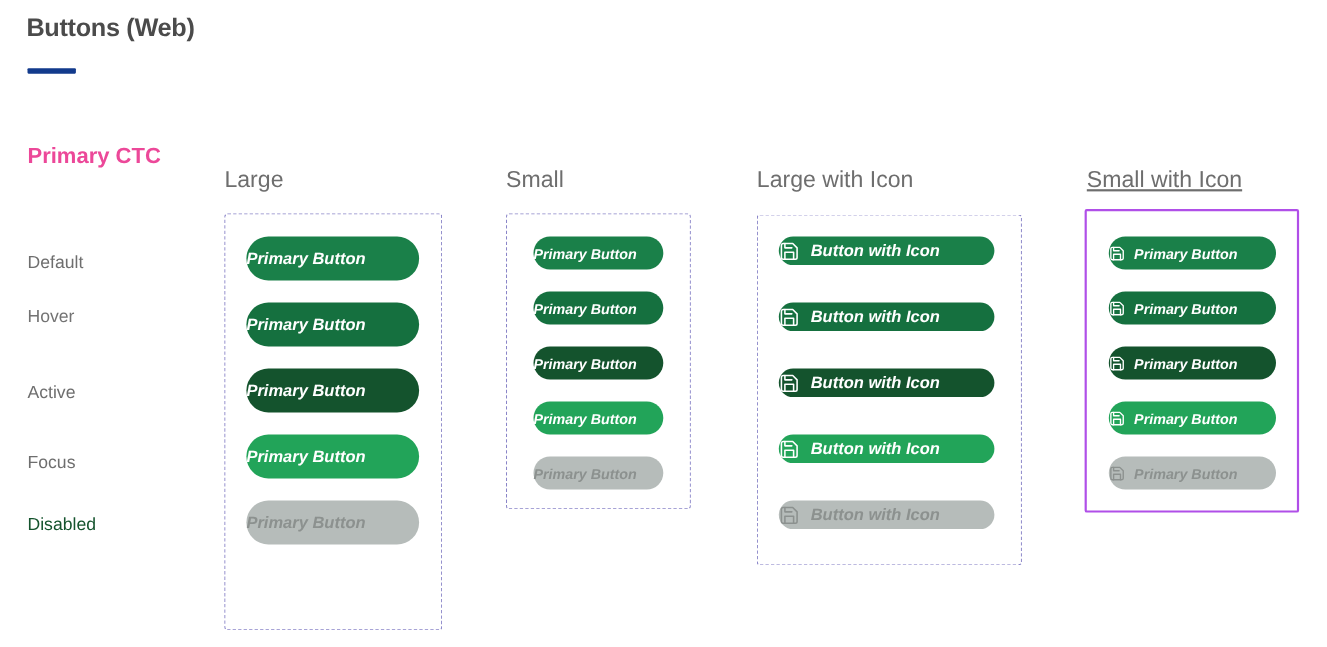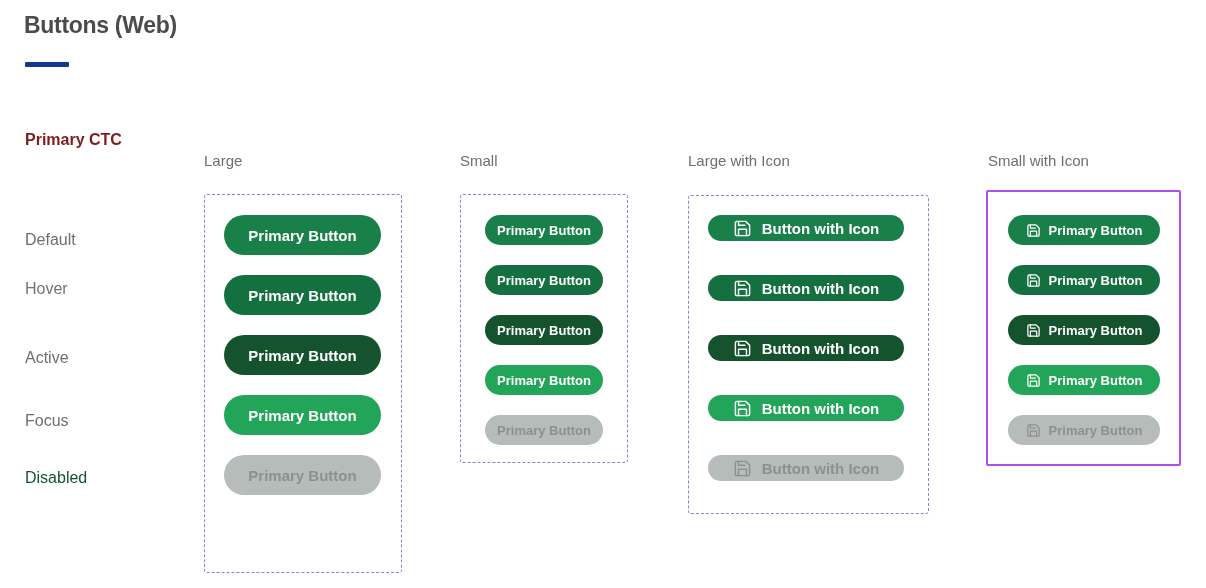--- a/index.html
+++ b/index.html
@@ -35,40 +35,40 @@
     height: 5px;
     background: #123a8c;
     border-radius: 1px;
   }
 
   
   .section-label {
     position: absolute;
     left: 25px;
     top: 131px;
-    font-size: 16px;
-    font-weight: bold;
-    color: #7f1d1d;
+    font-size: 20px;
+    font-weight: bold;
+    color: #ec4899;
     white-space: nowrap;
   }
 
   
   .row-label {
     position: absolute;
     left: 25px;
     font-size: 16px;
     color: #6e6e6e;
     white-space: nowrap;
   }
 
   
   .col-header {
     position: absolute;
     top: 152px;
-    font-size: 15px;
+    font-size: 21px;
     color: #6e6e6e;
     white-space: nowrap;
   }
 
   
   .frame {
     position: absolute;
     box-sizing: border-box;
     border: 1.5px dashed #8a85c8;
     border-radius: 3px;
@@ -78,28 +78,28 @@
     border: 2px solid #b04fe8;
     border-radius: 2px;
   }
 
   
   .btn {
     position: absolute;
     box-sizing: border-box;
     display: flex;
     align-items: center;
-    justify-content: center;
     border: none;
     border-radius: 999px;
     color: #ffffff;
     font-family: "Liberation Sans", sans-serif;
     white-space: nowrap;
     padding: 0;
     cursor: pointer;
+    font-style: italic;
   }
   .btn.large {
     width: 157px;
     height: 40px;
     font-size: 15px;
     font-weight: bold;
   }
   .btn.small {
     width: 118px;
     height: 30px;
@@ -141,21 +141,21 @@
 
 <div class="row-label" style="top: 231px; color: rgb(110, 110, 110);">Default</div>
 <div class="row-label" style="top: 280px; color: #737373;">Hover</div>
 <div class="row-label" style="top: 349px; color: rgb(110, 110, 110);">Active</div>
 <div class="row-label" style="top: 412px; color: rgb(110, 110, 110); text-align: center;">Focus</div>
 <div class="row-label" style="top: 469px; color: #14532d;">Disabled</div>
 
 <div class="col-header" style="left: 204px; color: rgb(110, 110, 110);">Large</div>
 <div class="col-header" style="left: 460px; color: rgb(110, 110, 110);">Small</div>
 <div class="col-header" style="left: 688px; color: rgb(110, 110, 110);">Large with Icon</div>
-<div class="col-header" style="left: 988px; color: rgb(110, 110, 110);">Small with Icon</div>
+<div class="col-header" style="left: 988px; color: rgb(110, 110, 110); text-decoration: underline;">Small with Icon</div>
 
 <div class="frame" style="left: 204px; top: 194px; width: 198px; height: 379px; border-color: rgb(138, 133, 200);"></div>
 <div class="frame" style="left: 460px; top: 194px; width: 168px; height: 269px; border-color: rgb(138, 133, 200);"></div>
 <div class="frame" style="left: 688px; top: 195px; width: 241px; height: 319px; border-color: rgb(138, 133, 200);"></div>
 <div class="frame selected" style="left: 986px; top: 190px; width: 195px; height: 276px; border-color: rgb(176, 79, 232);"></div>
 
 <div class="btn large" style="left: 224px; top: 215px; background: rgb(26, 128, 73); color: rgb(255, 255, 255);">
   <span>Primary Button</span>
 </div>
 <div class="btn large" style="left: 224px; top: 275px; background: rgb(21, 112, 63); color: rgb(255, 255, 255);">

